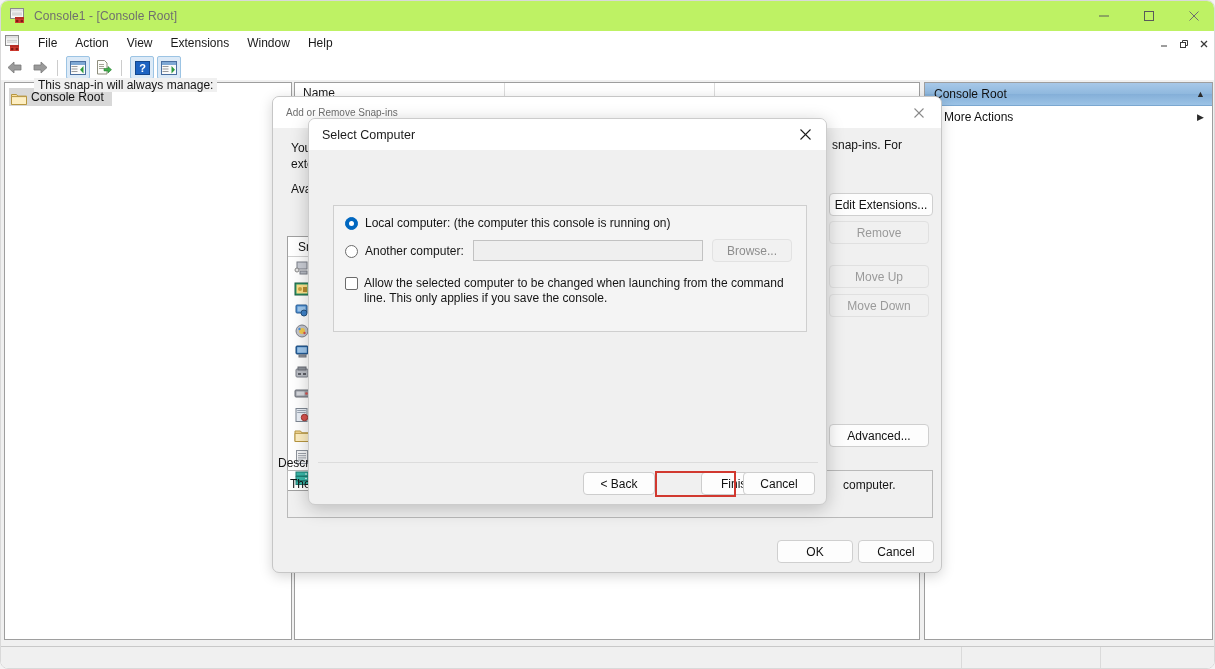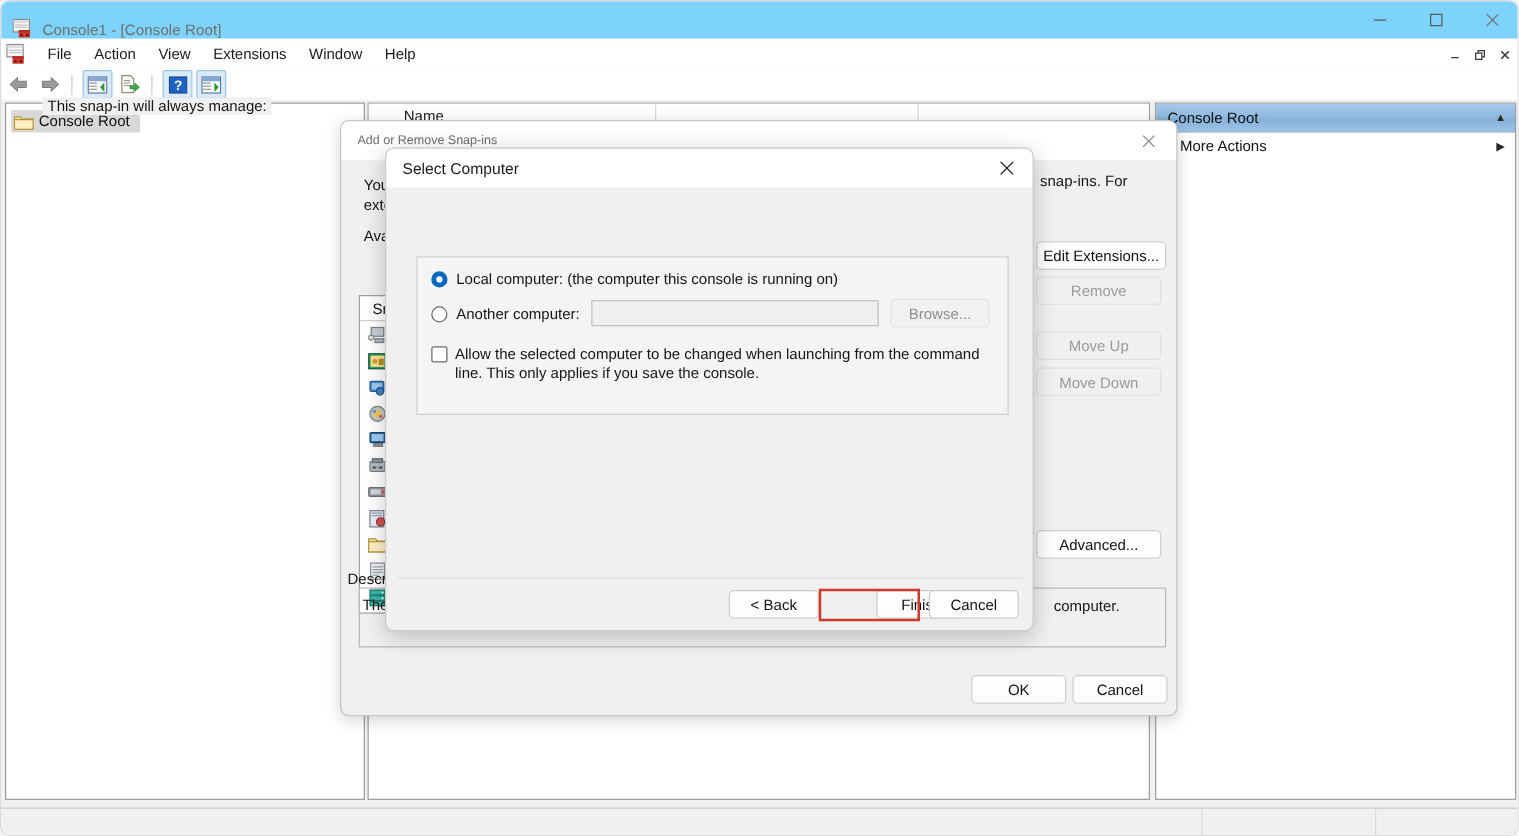--- a/index.html
+++ b/index.html
@@ -23,22 +23,22 @@
     border: 1px solid #d9d9d9;
     border-radius: 8px;
     box-sizing: border-box;
     overflow: hidden;
   }
 
   
   .titlebar {
     position: absolute; left: 0; top: 0;
     width: 1215px; height: 30px;
-    background: #7dd3fc;
-    display: flex; align-items: flex-end;
+    background: #bef264;
+    display: flex; align-items: center;
   }
   .title-icon {
     margin-left: 9px; margin-right: 7px;
     width: 17px; height: 16px; position: relative;
   }
   .title-text {
     font-size: 12px; color: #6f6f6f; letter-spacing: .1px;
   }
   .wincontrols {
     position: absolute; right: 0; top: 0;
@@ -125,21 +125,21 @@
     height: 21px; background: #ffffff;
     border-bottom: 1px solid #d5d5d5;
     display: flex; align-items: center;
   }
   .col {
     font-size: 12px; color: #1b1b1b;
     padding-left: 8px; height: 21px; line-height: 21px;
     border-right: 1px solid #dcdcdc;
     box-sizing: border-box;
   }
-  .col-name { width: 210px; margin-left: 20px; }
+  .col-name { width: 210px; }
   .col-b { width: 210px; }
 
   .pane-actions {
     position: absolute; left: 923px; top: 2px;
     width: 289px; height: 558px;
     background: #ffffff;
     border: 1px solid #9e9e9e;
     box-sizing: border-box;
   }
   .act-title {

